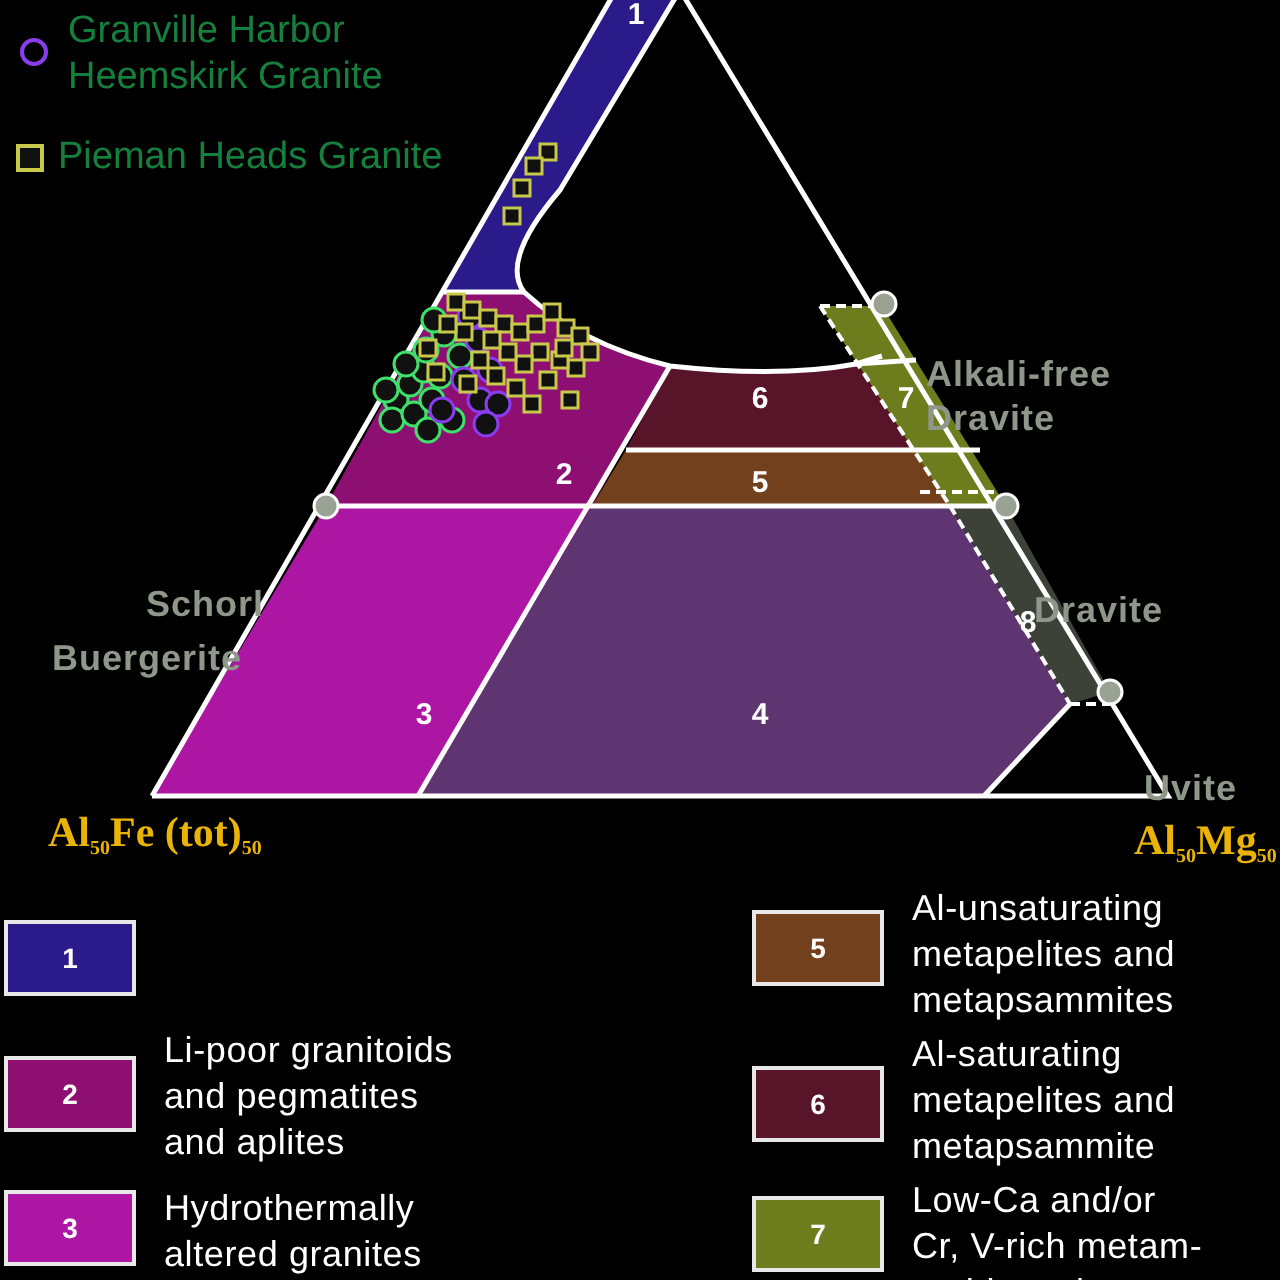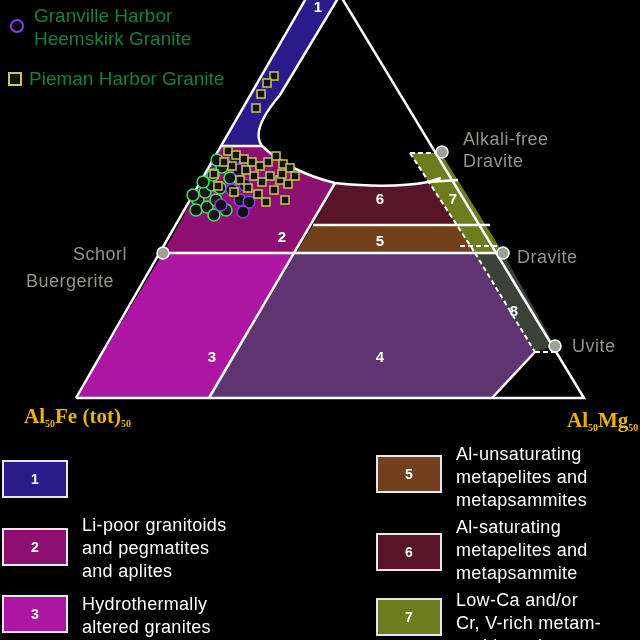--- a/index.html
+++ b/index.html
@@ -1,19 +1,19 @@
 <!DOCTYPE html>
 <html><head>
 <meta charset="utf-8">
 <style>
   html, body { margin:0; padding:0; background:#000; }
   body { width:640px; height:640px; position:relative; overflow:hidden; font-family:"Liberation Sans", sans-serif; }
   #diagram { position:absolute; left:0; top:0; }
   .legend-top { position:absolute; color:#15803d; font-size:19px; line-height:23px; }
-  .lbl-grey { position:absolute; color:#8f968a; font-weight:normal; font-size:18px; line-height:22px; letter-spacing:0.5px; }
+  .lbl-grey { position:absolute; color:#8f968a; font-weight:bold; font-size:18px; line-height:22px; letter-spacing:0.5px;margin-top:48px; }
   .axis-lbl { position:absolute; color:#eab308; font-weight:bold; font-size:21px;font-family:Liberation Serif, serif; }
   .axis-lbl sub { font-size:10px; vertical-align:-4px; }
   .leg-item { position:absolute; display:flex; align-items:flex-start; }
   .leg-box { width:66px; height:38px; border:2px solid #e8e8e8; box-sizing:border-box; color:#fff; font-weight:bold; font-size:14px; display:flex; align-items:center; justify-content:center; }
   .leg-text { color:#fff; font-size:18px; line-height:23px; margin-left:14px; white-space:pre-line; letter-spacing:0.3px; }
 </style>
 </head>
 <body>
 
 <svg id="diagram" width="640" height="640" viewBox="0 0 640 640">
@@ -138,21 +138,21 @@
   </g>
 
   <circle cx="17" cy="26" r="6" fill="none" stroke="#8a3cf0" stroke-width="2"></circle>
   <rect x="9" y="73" width="12" height="12" fill="#111" stroke="#c8c84a" stroke-width="2"></rect>
 </svg>
 
 <div class="legend-top" style="left:34px; top:4px;">
   <div>Granville Harbor</div>
   <div>Heemskirk Granite</div>
 </div>
-<div class="legend-top" style="left:29px; top:67px;">Pieman Harbor Granite</div>
+<div class="legend-top" style="left:29px; top:67px;">Pieman Heads Granite</div>
 
 <div class="lbl-grey" style="left:73px; top:243px;">Schorl</div>
 <div class="lbl-grey" style="left:26px; top:270px;">Buergerite</div>
 <div class="lbl-grey" style="left:463px; top:128px;">Alkali-free</div>
 <div class="lbl-grey" style="left:463px; top:150px;">Dravite</div>
 <div class="lbl-grey" style="left:517px; top:246px;">Dravite</div>
 <div class="lbl-grey" style="left:572px; top:335px;">Uvite</div>
 
 <div class="axis-lbl" style="left:24px; top:404px;">
   <span>Al</span><sub>50</sub><span>Fe (tot)</span><sub>50</sub>

